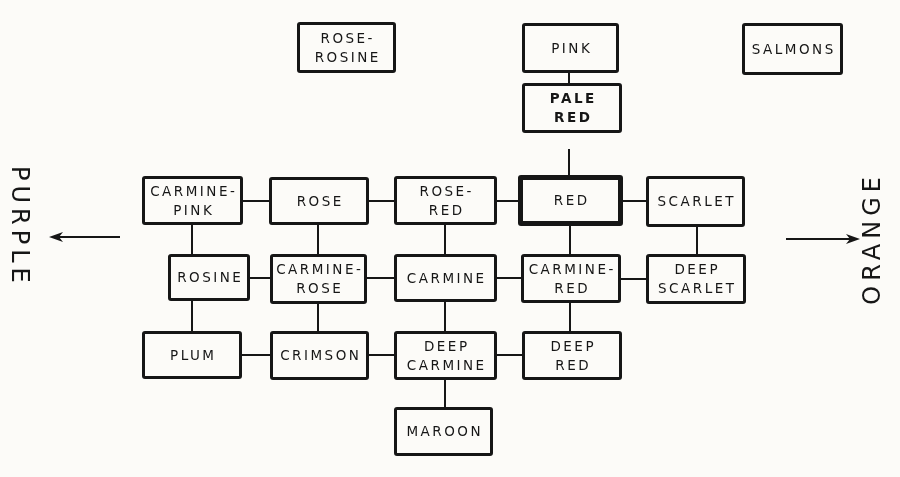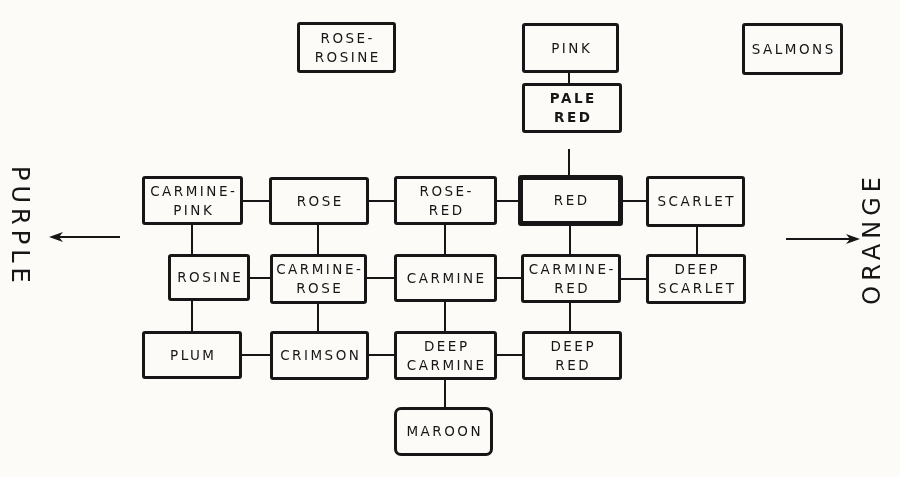--- a/index.html
+++ b/index.html
@@ -156,17 +156,17 @@
   </div>
   <div class="node" style="left:394px; top:331px; width:103px; height:49px;">
     <span>DEEP</span>
     <span>CARMINE</span>
   </div>
   <div class="node" style="left:522px; top:331px; width:100px; height:49px;">
     <span>DEEP</span>
     <span>RED</span>
   </div>
 
-  <div class="node" style="left:394px; top:407px; width:99px; height:49px;border-radius:7px;">
+  <div class="node" style="left:394px; top:407px; width:99px; height:49px;">
     <span>MAROON</span>
   </div>
 
 </div>
 
 </body></html>

